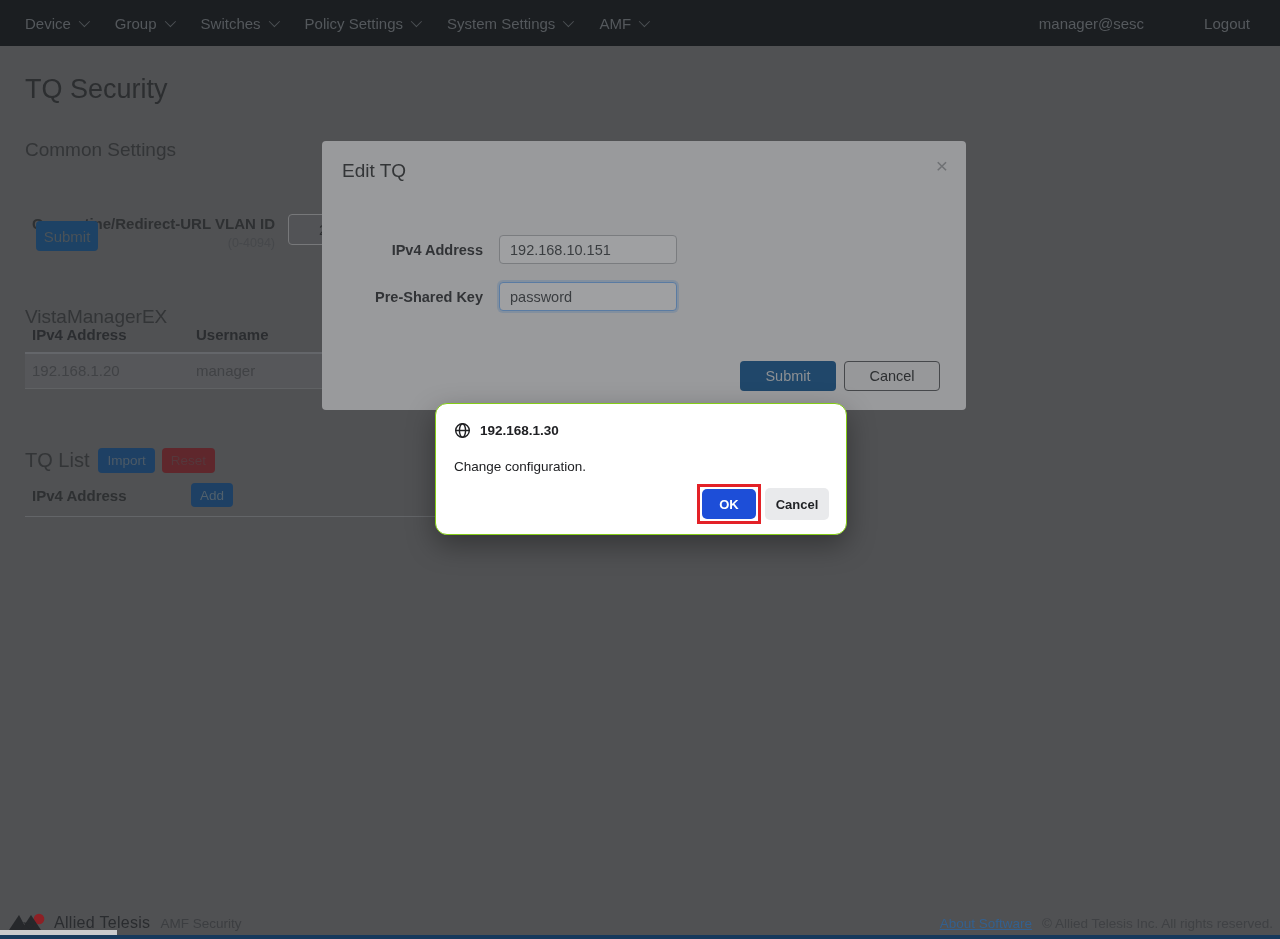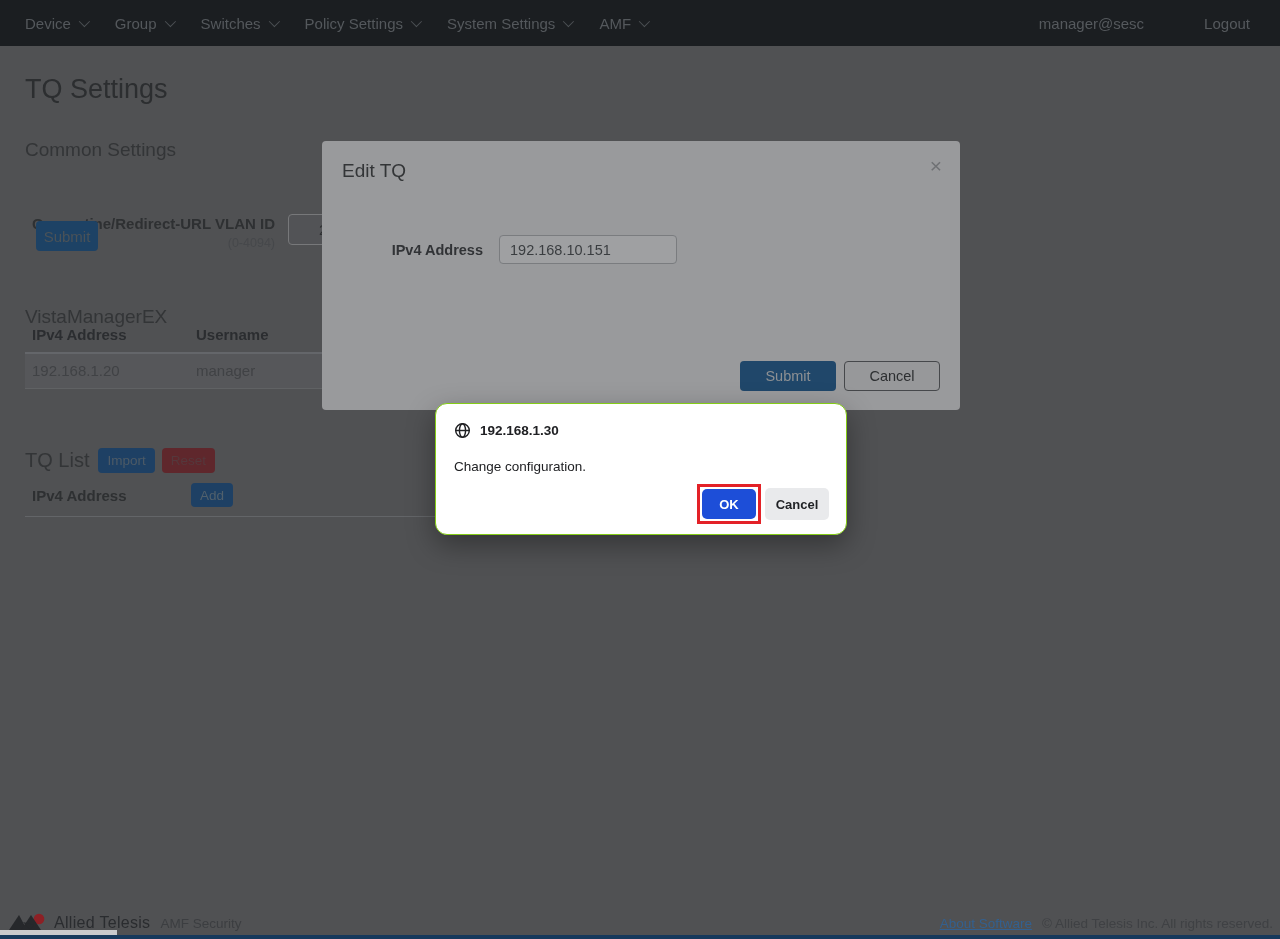--- a/index.html
+++ b/index.html
@@ -81,21 +81,21 @@
   .footer-left{position:absolute;left:8px;bottom:7px;display:flex;align-items:flex-end;}
   .logo-text{font-size:16px;color:#2a2c2f;margin-left:6px;letter-spacing:0.3px;}
   .footer-product{font-size:13.5px;color:#3c3e41;margin-left:10px;padding-bottom:1px;}
   .footer-right{position:absolute;right:7px;bottom:8px;display:flex;align-items:center;margin-left:16px;}
   .about-link{font-size:13.5px;color:#33608f;text-decoration:underline;cursor:pointer;}
   .copyright{font-size:13.5px;color:#3f4144;margin-left:10px;}
 
   
   .modal{
     position:absolute;left:322px;top:141px;width:638px;height:269px;
-    background:#999a9c;border-radius:4px;z-index:10;
+    background:#999a9c;border-radius:4px;z-index:10;padding-left:6px;
   }
   .modal-title{position:absolute;left:20px;top:19px;font-size:19px;font-weight:400;color:#333537;}
   .modal-close{
     position:absolute;right:18px;top:14px;font-size:21px;color:#6f7174;
     cursor:pointer;line-height:1;font-weight:400;
   }
   .m-field{position:absolute;left:20px;display:flex;align-items:center;}
   .m-field-1{top:94px;}
   .m-field-2{top:141px;}
   .m-label{width:141px;text-align:right;font-size:14.5px;font-weight:700;color:#313336;}
@@ -172,21 +172,21 @@
       <span class="chev"></span>
     </div>
   </div>
   <div class="nav-right">
     <span class="nav-user">manager@sesc</span>
     <span class="nav-logout">Logout</span>
   </div>
 </div>
 
 <div class="content">
-  <div class="page-title">TQ Settings</div>
+  <div class="page-title">TQ Security</div>
   <div class="section-h">Common Settings</div>
 
   <div class="vlan-row">
     <div class="vlan-label-col">
       <div class="vlan-label">Quarantine/Redirect-URL VLAN ID</div>
       <div class="vlan-range">(0-4094)</div>
     </div>
     <input class="vlan-input" type="text" value="250" style="">
   </div>
 
@@ -240,20 +240,24 @@
 
 <div class="modal">
   <div class="modal-title">Edit TQ</div>
   <div class="modal-close">×</div>
 
   <div class="m-field m-field-1">
     <span class="m-label">IPv4 Address</span>
     <input class="m-input" type="text" value="192.168.10.151" style="">
   </div>
 
+  <div class="m-field m-field-2">
+    <span class="m-label">Pre-Shared Key</span>
+    <input class="m-input m-input-focus" type="text" value="password" style="">
+  </div>
 
   <button class="btn m-btn-submit">Submit</button>
   <button class="btn m-btn-cancel">Cancel</button>
 </div>
 
 <div class="confirm">
   <div class="confirm-head">
     <svg class="globe" viewBox="0 0 20 20">
       <circle cx="10" cy="10" r="8" fill="none" stroke="#202124" stroke-width="1.7"></circle>
       <ellipse cx="10" cy="10" rx="3.6" ry="8" fill="none" stroke="#202124" stroke-width="1.7"></ellipse>

